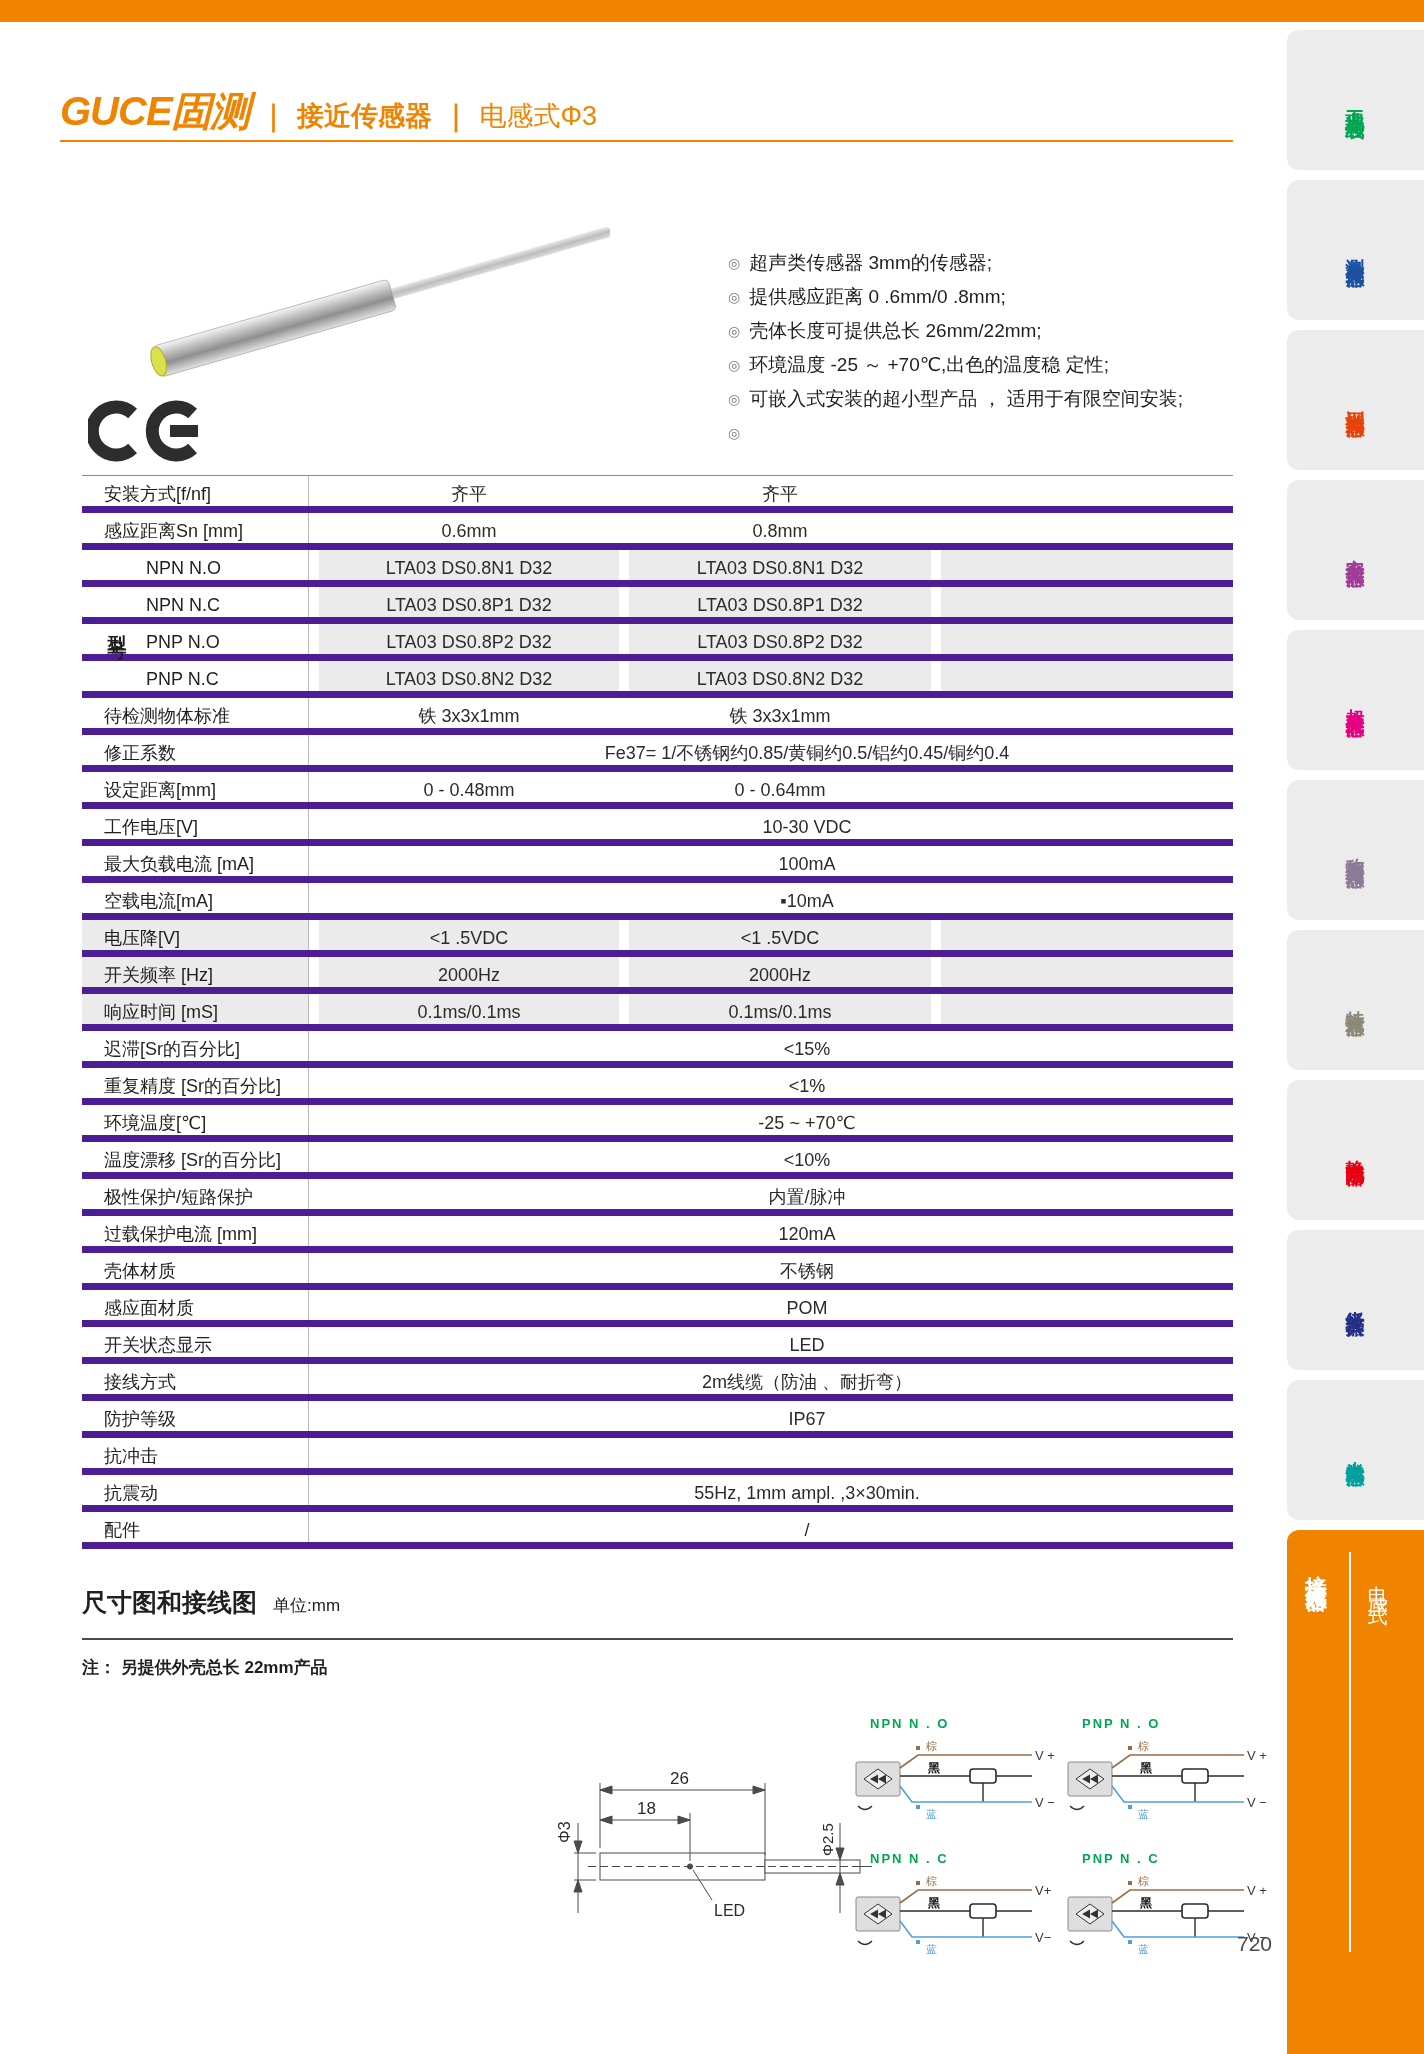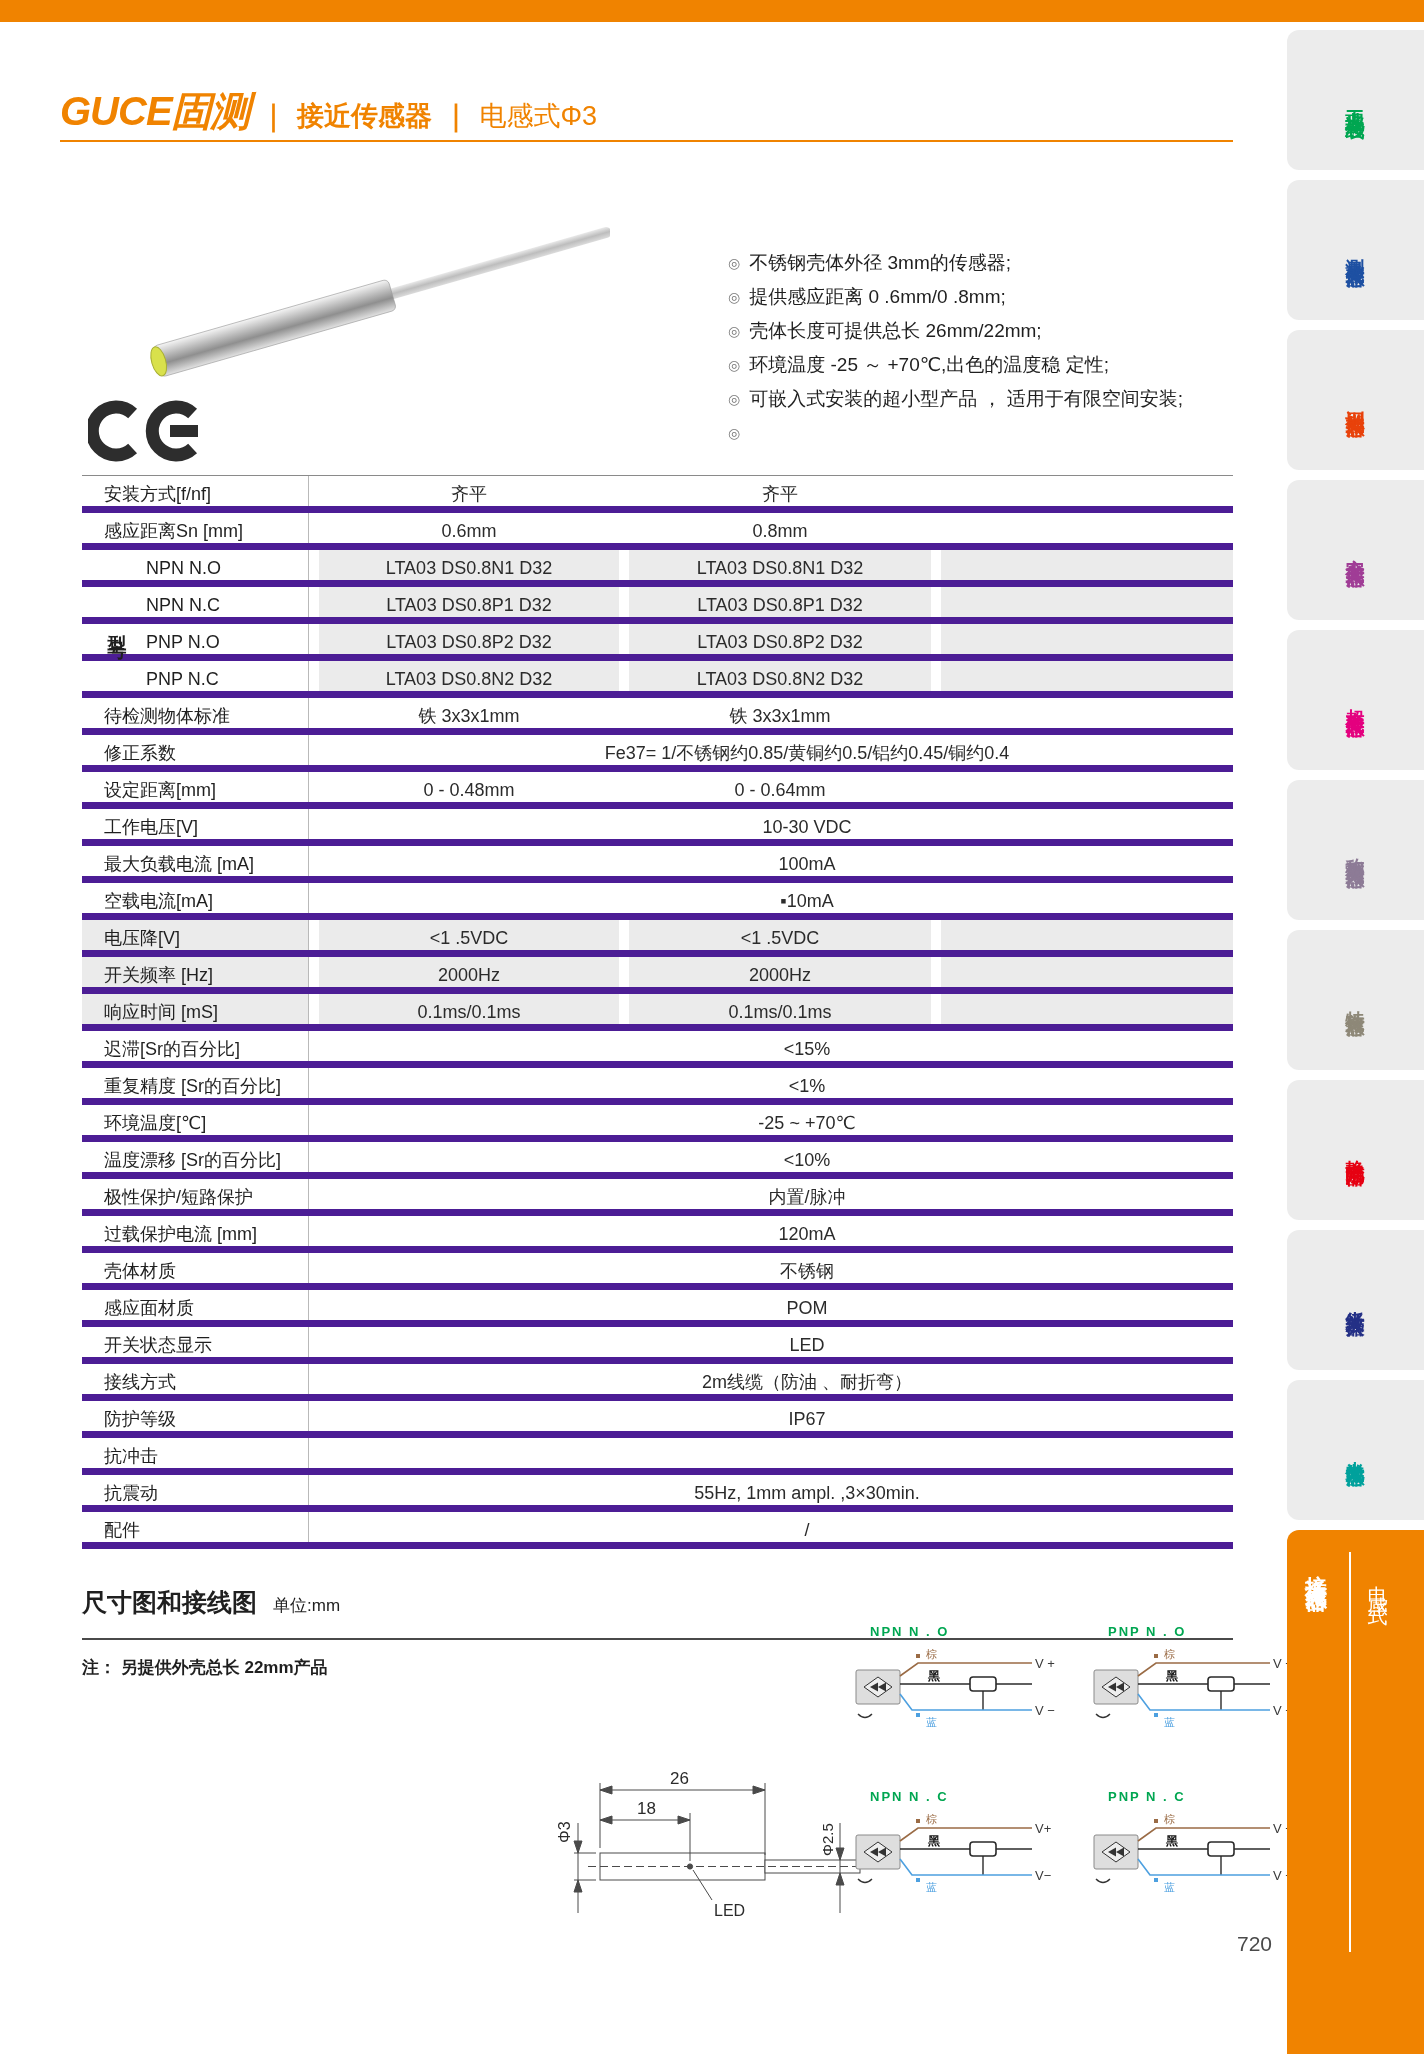--- a/index.html
+++ b/index.html
@@ -43,22 +43,22 @@
 
   
   .sec-title{position:absolute;left:82px;top:1586px;display:flex;align-items:baseline;}
   .sec-title .t{font-size:25px;font-weight:bold;color:#1f1f1f;}
   .sec-title .u{font-size:17px;margin-left:16px;color:#1f1f1f;}
   .sec-rule{position:absolute;left:82px;top:1638px;width:1151px;height:2px;background:#4a4a4a;}
   .note{position:absolute;left:82px;top:1656px;font-size:17px;color:#1f1f1f;font-weight:bold;}
 
   .dim-drawing{position:absolute;left:540px;top:1728px;width:350px;height:220px;}
 
-  .wiring-grid{position:absolute;left:850px;top:1618px;width:420px;display:grid;
-    grid-template-columns:208px 208px;grid-auto-rows:135px;column-gap:4px;gap:30px;}
+  .wiring-grid{position:absolute;left:850px;top:1710px;width:420px;display:grid;
+    grid-template-columns:208px 208px;grid-auto-rows:135px;column-gap:4px;}
   .wire-cell{width:208px;height:135px;}
 
   
   .pagenum{position:absolute;left:1200px;top:1932px;width:72px;text-align:right;font-size:21px;color:#4a4a4a;}
 
   
   .sidebar{position:absolute;left:1287px;top:30px;width:137px;display:flex;flex-direction:column;gap:10px;}
   .side-tab{height:140px;background:#ececec;border-radius:12px 0 0 12px;
     display:flex;align-items:center;justify-content:center;}
   .side-tab .vtext{writing-mode:vertical-rl;text-orientation:upright;font-size:19px;font-weight:bold;
@@ -111,21 +111,21 @@
 <svg class="cemark" viewBox="0 0 120 66">
   <path d="M 44.6 15.4 A 24 24 0 1 0 44.6 50.6" fill="none" stroke="#2d2d2d" stroke-width="13"></path>
   <path d="M 104.6 15.4 A 24 24 0 1 0 104.6 50.6" fill="none" stroke="#2d2d2d" stroke-width="13"></path>
   <rect x="82" y="27" width="28" height="12" fill="#2d2d2d"></rect>
 </svg>
 
 <div class="features">
 
 <div class="feat">
       <span class="mark">◎</span>
-      <span>不锈钢壳体外径 3mm的传感器;</span>
+      <span>超声类传感器 3mm的传感器;</span>
     </div>
     <div class="feat">
       <span class="mark">◎</span>
       <span>提供感应距离 0 .6mm/0 .8mm;</span>
     </div>
     <div class="feat">
       <span class="mark">◎</span>
       <span>壳体长度可提供总长 26mm/22mm;</span>
     </div>
     <div class="feat">

